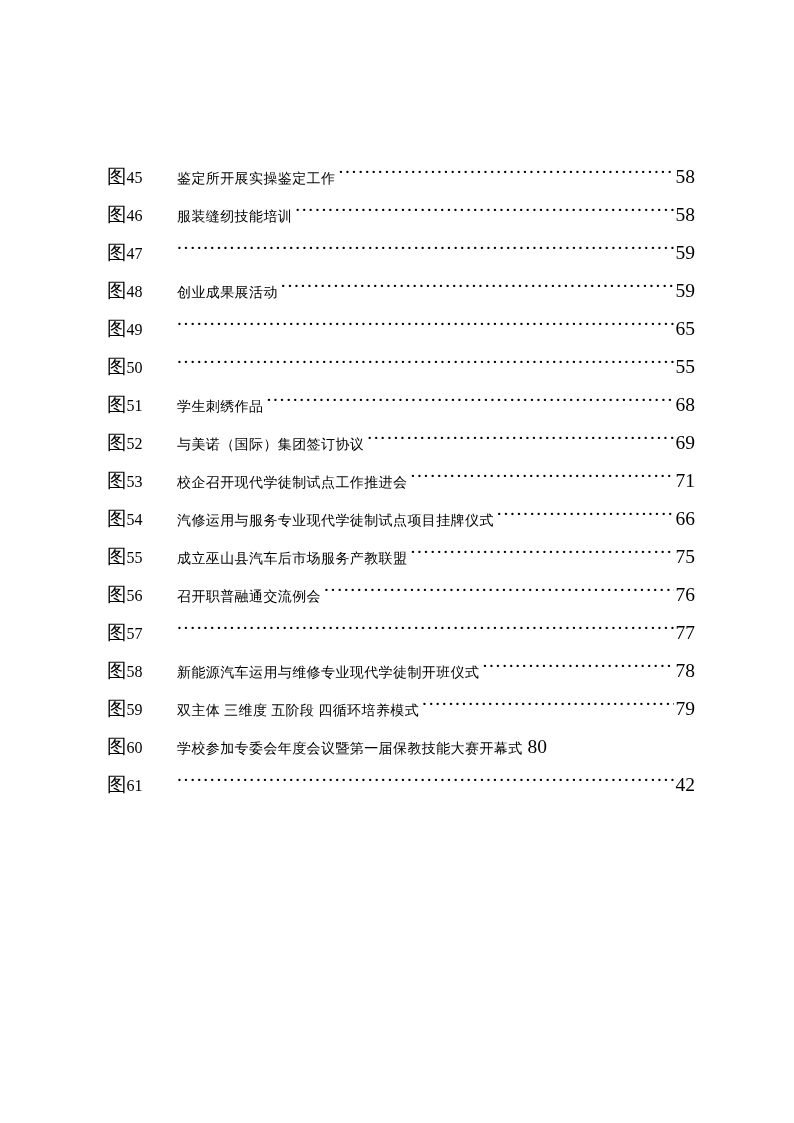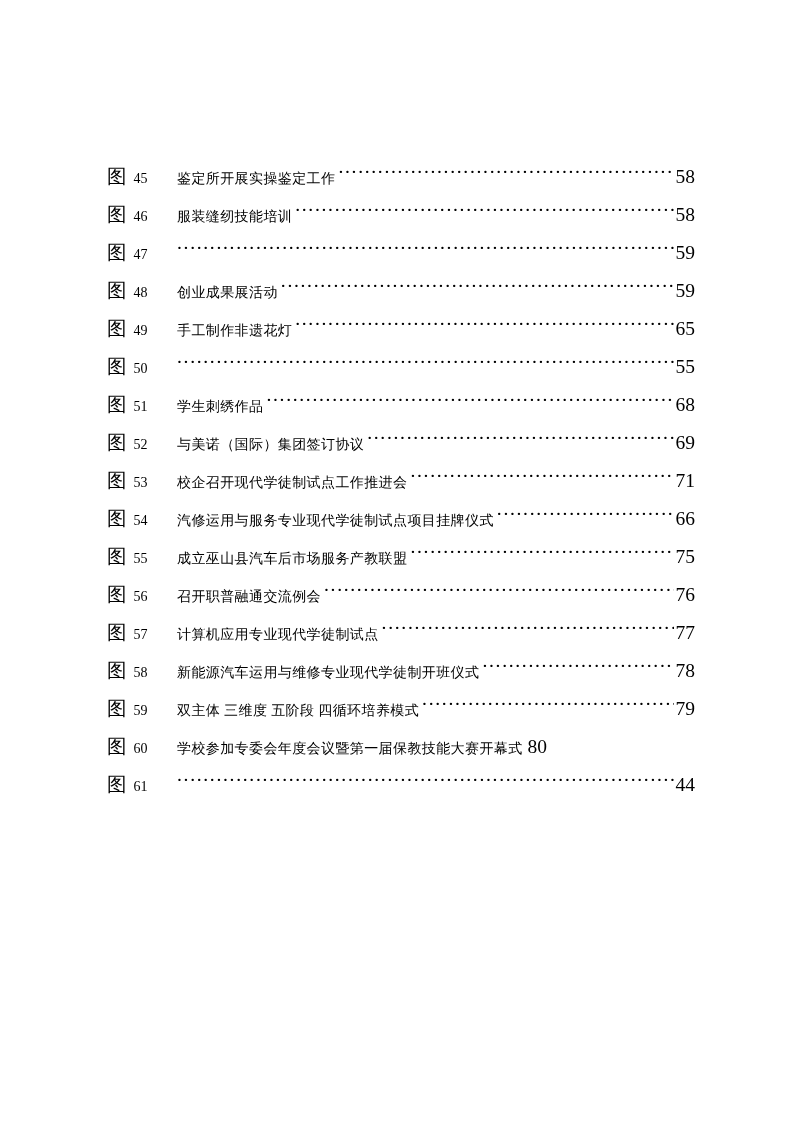--- a/index.html
+++ b/index.html
@@ -46,23 +46,22 @@
     font-size: 19.5px;
     letter-spacing: 0;
   }
 
   .entry-label .fig-word {
     font-family: "Liberation Serif", "DejaVu Serif", serif;
     font-size: 19.5px;
   }
 
   .entry-label .fig-num {
-    margin-left: 7px;
-    font-family: "Liberation Serif", "DejaVu Serif", serif;
-    font-size: 14px;
+    font-family: "Liberation Serif", "DejaVu Serif", serif;
+    font-size: 16px;
   }
 
   .entry-title {
     font-family: Liberation Serif, serif;
     font-size: 14px;
     letter-spacing: 0.4px;
     padding-right: 3px;
   }
 
   .entry-leader {
@@ -138,21 +137,20 @@
         </span>
         <span class="entry-title">创业成果展活动</span>
         <span class="entry-leader"></span>
         <span class="entry-page">59</span>
       </div>
       <div class="lof-entry">
         <span class="entry-label">
           <span class="fig-word">图</span>
           <span class="fig-num">49</span>
         </span>
-        <span class="entry-title">手工制作非遗花灯</span>
         <span class="entry-leader"></span>
         <span class="entry-page">65</span>
       </div>
       <div class="lof-entry">
         <span class="entry-label">
           <span class="fig-word">图</span>
           <span class="fig-num">50</span>
         </span>
         <span class="entry-leader"></span>
         <span class="entry-page">55</span>
@@ -209,21 +207,20 @@
         </span>
         <span class="entry-title">召开职普融通交流例会</span>
         <span class="entry-leader"></span>
         <span class="entry-page">76</span>
       </div>
       <div class="lof-entry">
         <span class="entry-label">
           <span class="fig-word">图</span>
           <span class="fig-num">57</span>
         </span>
-        <span class="entry-title">计算机应用专业现代学徒制试点</span>
         <span class="entry-leader"></span>
         <span class="entry-page">77</span>
       </div>
       <div class="lof-entry">
         <span class="entry-label">
           <span class="fig-word">图</span>
           <span class="fig-num">58</span>
         </span>
         <span class="entry-title">新能源汽车运用与维修专业现代学徒制开班仪式</span>
         <span class="entry-leader"></span>
@@ -246,16 +243,16 @@
         <span class="entry-title">学校参加专委会年度会议暨第一届保教技能大赛开幕式</span>
         <span class="entry-leader"></span>
         <span class="entry-page">80</span>
       </div>
       <div class="lof-entry">
         <span class="entry-label">
           <span class="fig-word">图</span>
           <span class="fig-num">61</span>
         </span>
         <span class="entry-leader"></span>
-        <span class="entry-page">44</span>
+        <span class="entry-page">42</span>
       </div>
     </div>
 </div>
 
 </body></html>

